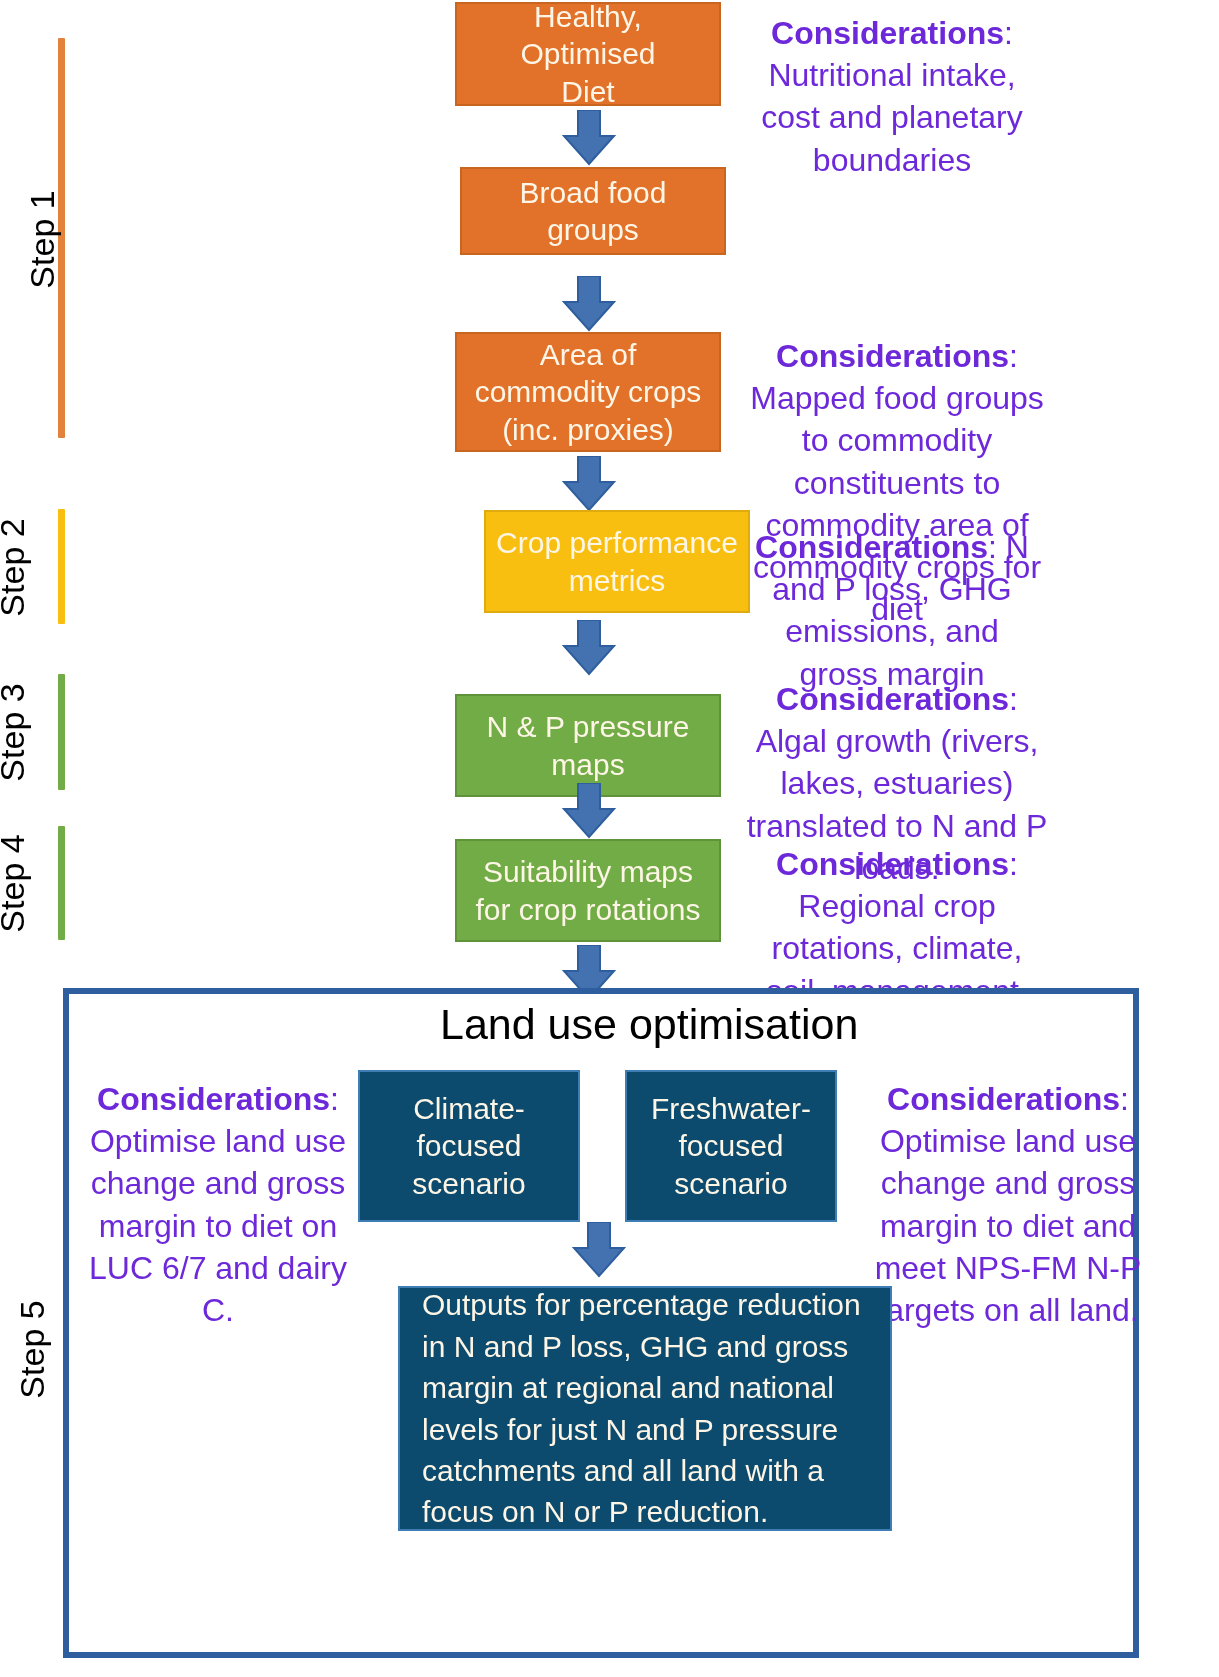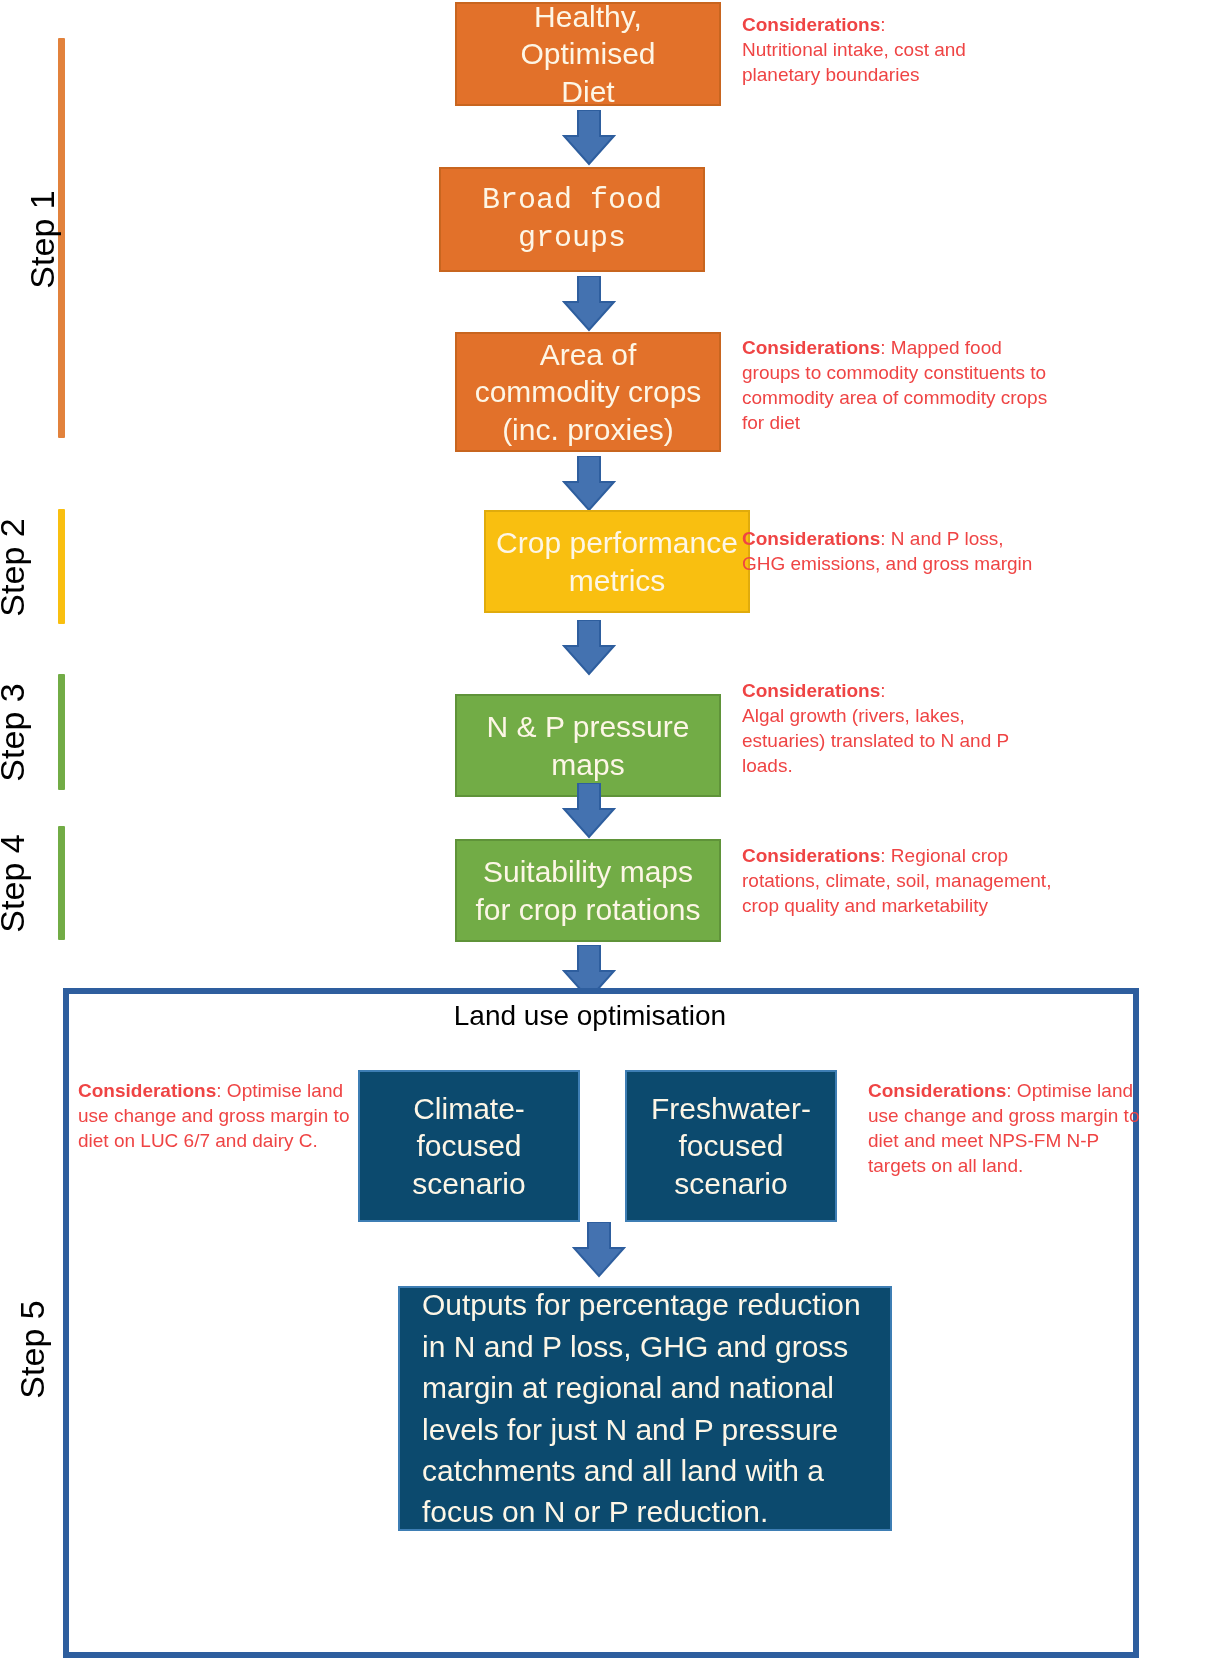--- a/index.html
+++ b/index.html
@@ -57,36 +57,37 @@
   
   .arrow {
     position: absolute;
     width: 54px;
     height: 56px;
   }
 
   
   .note {
     position: absolute;
-    font-size: 19px;
+    font-size: 32px;
     line-height: 1.32;
-    color: #ef4444;
+    color: #6d28d9;
+    text-align: center;
   }
   .note b { font-weight: bold; }
 
   
   .step5-box {
     position: absolute;
     box-sizing: border-box;
     border: 6px solid #2e5e9e;
     background: #ffffff;
   }
   .step5-title {
     position: absolute;
-    font-size: 28px;
+    font-size: 43px;
     color: #000;
     text-align: center;
     white-space: nowrap;
   }
 </style>
 </head>
 <body>
 
 <div id="canvas">
 
@@ -105,21 +106,21 @@
   <div class="step-label" style="left:-58px; top:1330px; width:180px;">Step 5</div>
 
   <div class="node orange" style="left:455px; top:2px; width:266px; height:104px;">Healthy, Optimised
 Diet</div>
   <div class="note" style="left:742px; top:12px; width:300px;"><b>Considerations</b><span>:</span><br><span>Nutritional intake, cost and planetary boundaries</span></div>
 
   <svg class="arrow" style="left:562px; top:110px;" viewBox="0 0 54 56">
     <polygon points="16,0 38,0 38,26 52,26 27,54 2,26 16,26" fill="#4472B0" stroke="#2E5E9E" stroke-width="2"></polygon>
   </svg>
 
-  <div class="node orange" style="left:439px; top:167px; width:266px; height:105px;font-family:Liberation Mono, monospace;">Broad food groups</div>
+  <div class="node orange" style="left:460px; top:167px; width:266px; height:88px;">Broad food groups</div>
 
   <svg class="arrow" style="left:562px; top:276px;" viewBox="0 0 54 56">
     <polygon points="16,0 38,0 38,26 52,26 27,54 2,26 16,26" fill="#4472B0" stroke="#2E5E9E" stroke-width="2"></polygon>
   </svg>
 
   <div class="node orange" style="left:455px; top:332px; width:266px; height:120px;">Area of
 commodity crops
 (inc. proxies)</div>
   <div class="note" style="left:742px; top:335px; width:310px;"><b>Considerations</b><span>:</span><span> Mapped food groups to commodity constituents to commodity area of commodity crops for diet</span></div>
 

